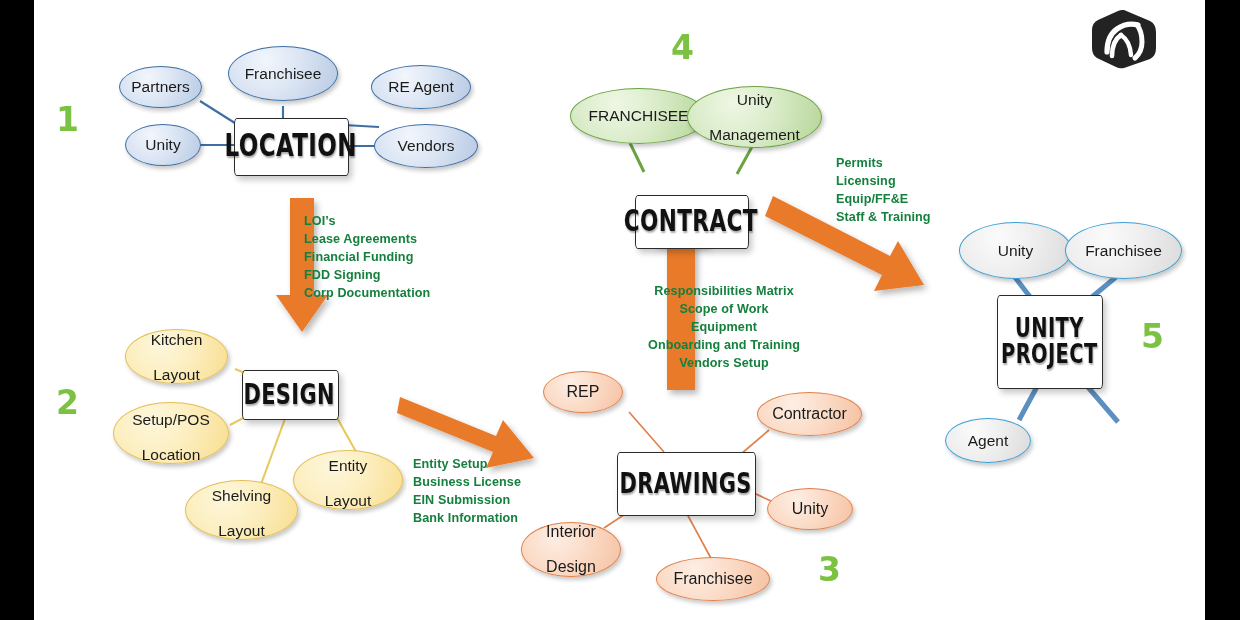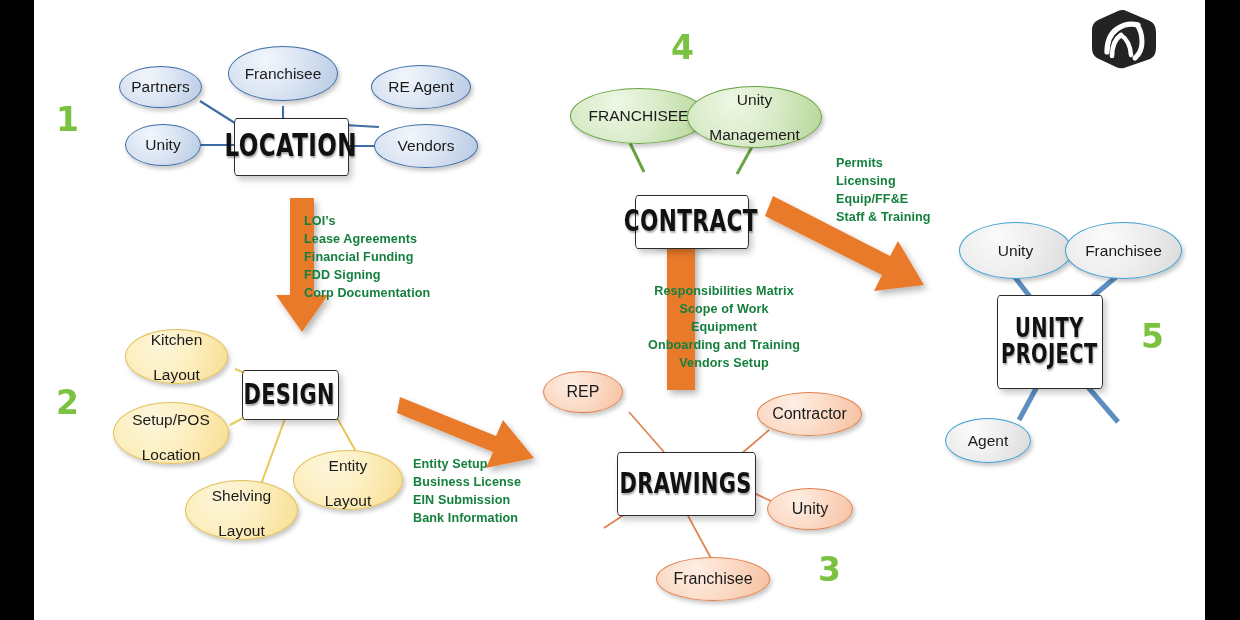--- a/index.html
+++ b/index.html
@@ -165,20 +165,23 @@
       <span>REP</span>
     </div>
     <div class="oval ov-orange" style="left:723px;top:392px;width:105px;height:44px;">
       <span>Contractor</span>
     </div>
     <div class="oval ov-orange" style="left:733px;top:488px;width:86px;height:42px;">
       <span>Unity</span>
     </div>
     <div class="oval ov-orange" style="left:622px;top:557px;width:114px;height:44px;">
       <span>Franchisee</span>
+    </div>
+    <div class="oval ov-orange" style="left:487px;top:522px;width:100px;height:55px;">
+      <span><span>Interior</span><br><span>Design</span></span>
     </div>
     <div class="hub" style="left:583px;top:452px;width:137px;height:62px;">
       <div class="paper"></div>
       <div class="htxt" style="font-size:29px;">DRAWINGS</div>
     </div>
 
     <div class="oval ov-gray" style="left:925px;top:222px;width:113px;height:57px;">
       <span>Unity</span>
     </div>
     <div class="oval ov-gray" style="left:1031px;top:222px;width:117px;height:57px;">

